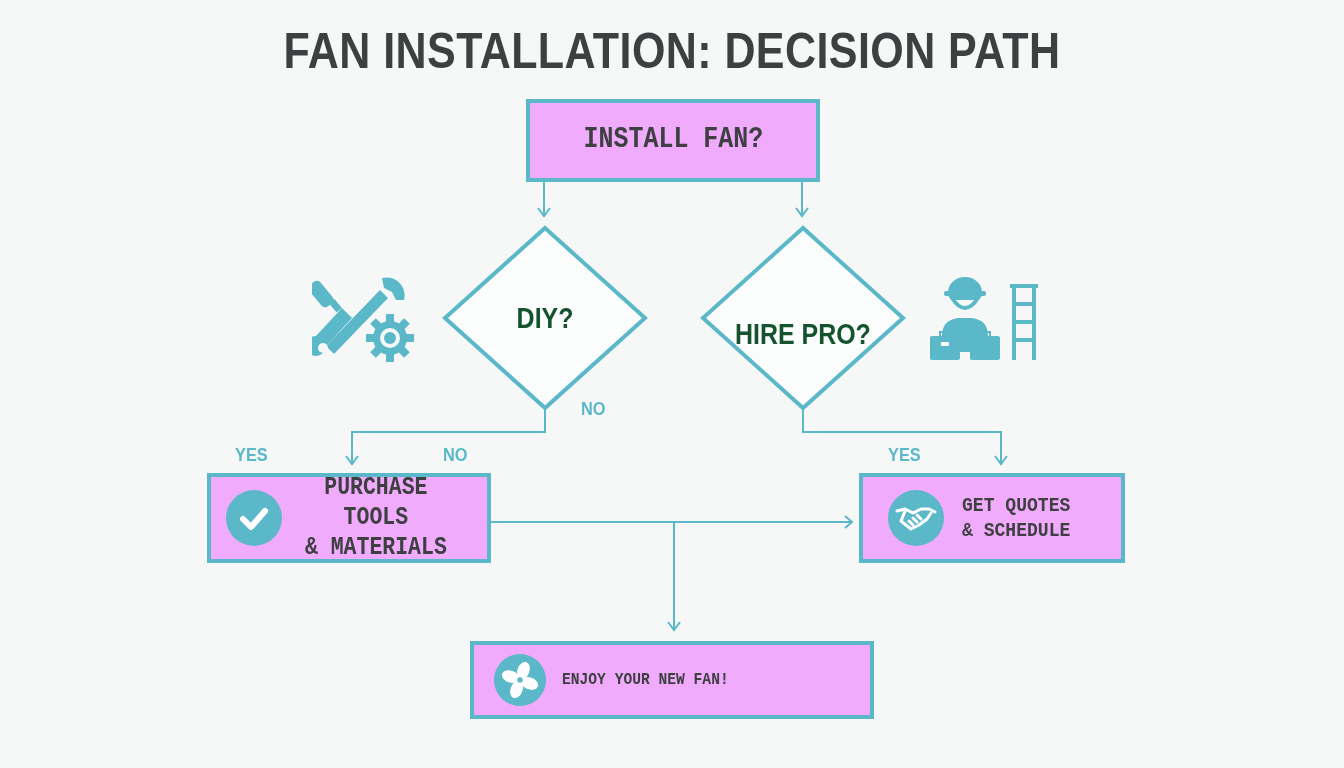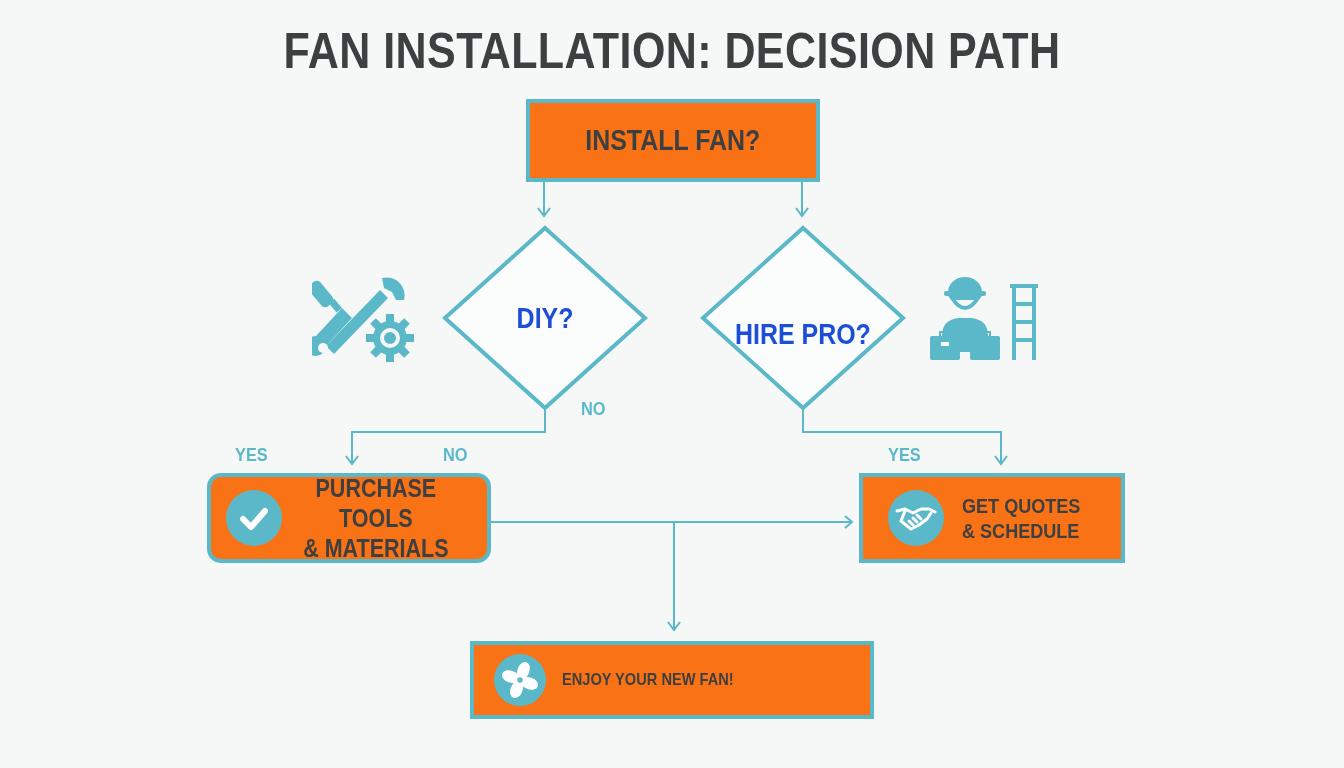--- a/index.html
+++ b/index.html
@@ -10,30 +10,30 @@
     position: relative;
   }
   .title {
     position: absolute; left: 0; top: 22px; width: 1344px;
     text-align: center; font-size: 50px; font-weight: bold;
     color: #3d3f41; letter-spacing: 0.5px;
     transform: scaleX(0.86); transform-origin: center;
   }
   .box {
     position: absolute; box-sizing: border-box;
-    border: 4px solid #5bb8c9; background: #f97316;
+    border: 4px solid #5bb8c9; background: #f0abfc;
     display: flex; align-items: center; justify-content: center;
-    color: #3d3f41; font-weight: bold;
+    color: #3d3f41; font-weight: bold; font-family: Liberation Mono, monospace;
   }
   .box .txt { transform: scaleX(0.86); text-align: center; line-height: 1.2; }
   .diamond-wrap { position: absolute; }
   .diamond-label {
     position: absolute; left: 0; top: 0; width: 100%; height: 100%;
     display: flex; align-items: center; justify-content: center;
-    font-size: 29px; font-weight: bold; color: #1d4ed8;
+    font-size: 29px; font-weight: bold; color: #14532d;
   }
   .diamond-label span { transform: scaleX(0.86); }
   .lbl {
     position: absolute; color: #5bb8c9; font-weight: bold; font-size: 19px;
     transform: scaleX(0.86); transform-origin: left;
   }
   svg.connectors { position: absolute; left: 0; top: 0; }
   .icon-circle {
     width: 56px; height: 56px; border-radius: 50%; background: #5bb8c9;
     display: flex; align-items: center; justify-content: center; flex: none;
@@ -130,21 +130,21 @@
   <rect x="13" y="68" width="8" height="4" fill="#f6f8f8"></rect>
   <rect x="12" y="58" width="10" height="5" fill="none" stroke="#5bb8c9" stroke-width="2"></rect>
   <rect x="52" y="58" width="10" height="5" fill="none" stroke="#5bb8c9" stroke-width="2"></rect>
 </svg>
 
 <div class="lbl" style="left:581px;top:398px;">NO</div>
 <div class="lbl" style="left:235px;top:444px;">YES</div>
 <div class="lbl" style="left:443px;top:444px;">NO</div>
 <div class="lbl" style="left:888px;top:444px;">YES</div>
 
-<div class="box" style="left:207px;top:473px;width:284px;height:90px;font-size:25px;justify-content:flex-start;padding-left:15px;gap:10px;border-radius:14px;">
+<div class="box" style="left:207px;top:473px;width:284px;height:90px;font-size:25px;justify-content:flex-start;padding-left:15px;gap:10px;">
   <div class="icon-circle">
     <svg width="34" height="34" viewBox="0 0 34 34">
         <polyline points="6,18 14,26 28,10" fill="none" stroke="#fff" stroke-width="6" stroke-linecap="round" stroke-linejoin="round"></polyline>
       </svg>
   </div>
   <div class="txt" style="transform-origin:left;">
     <div>PURCHASE TOOLS</div>
     <div>&amp; MATERIALS</div>
   </div>
 </div>

